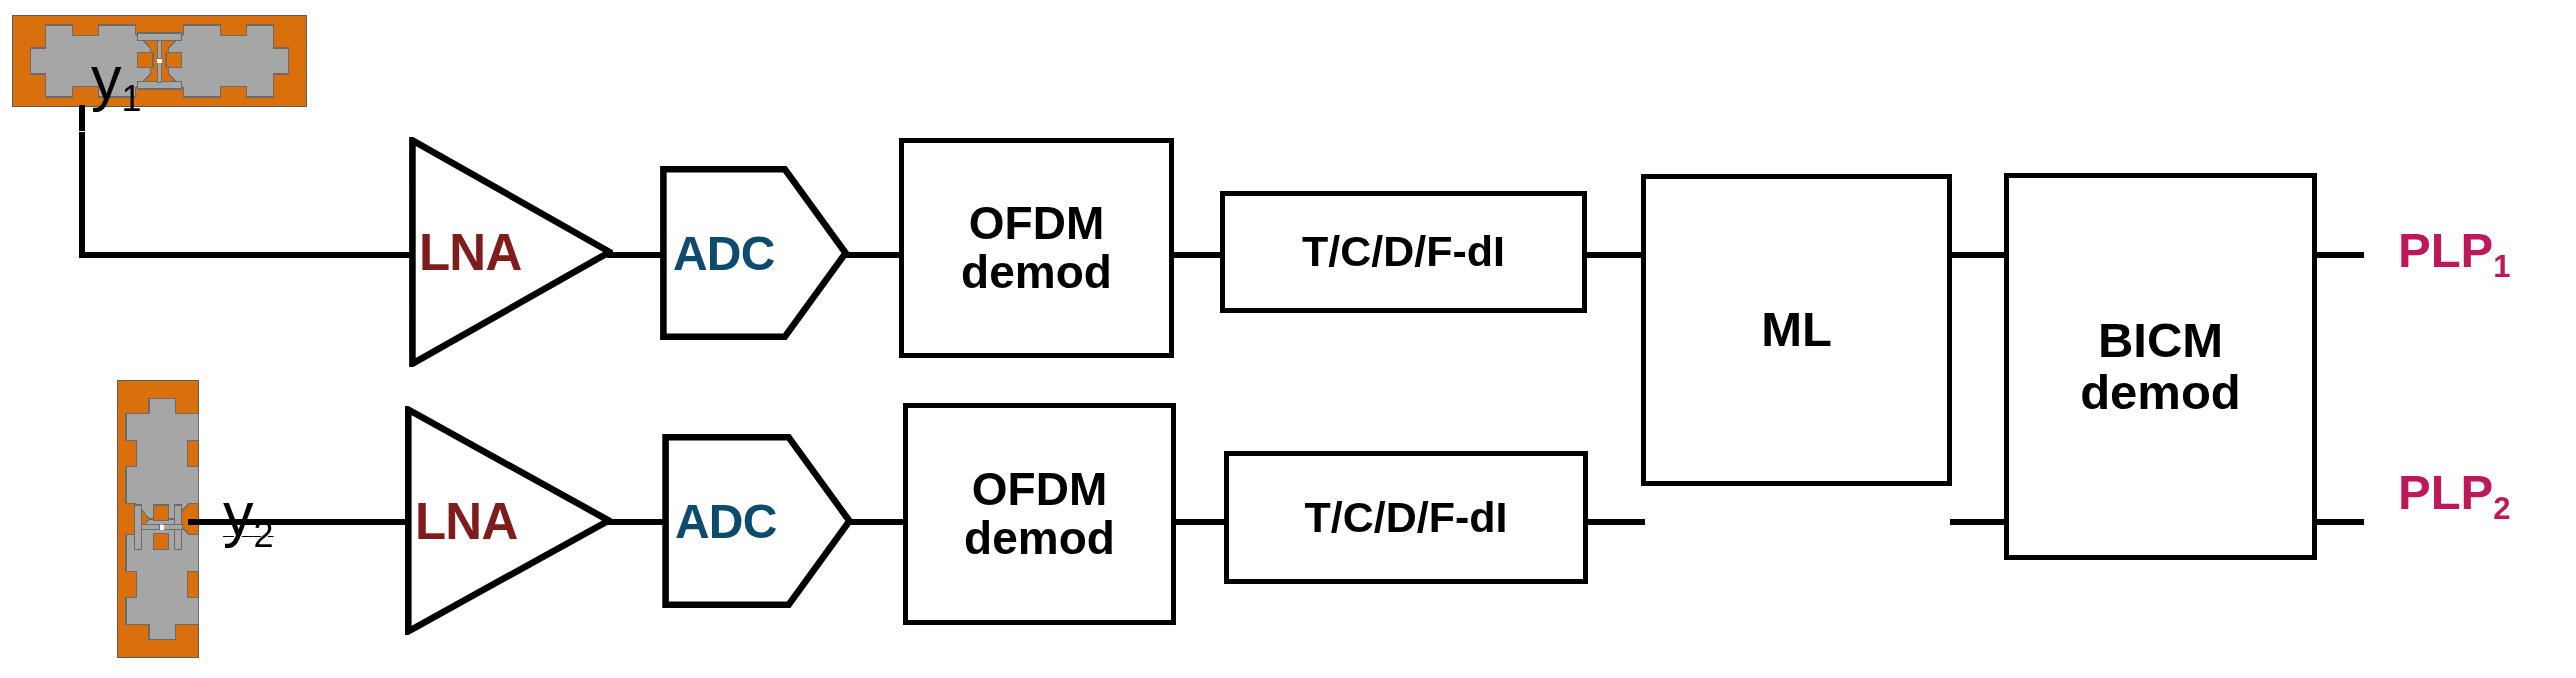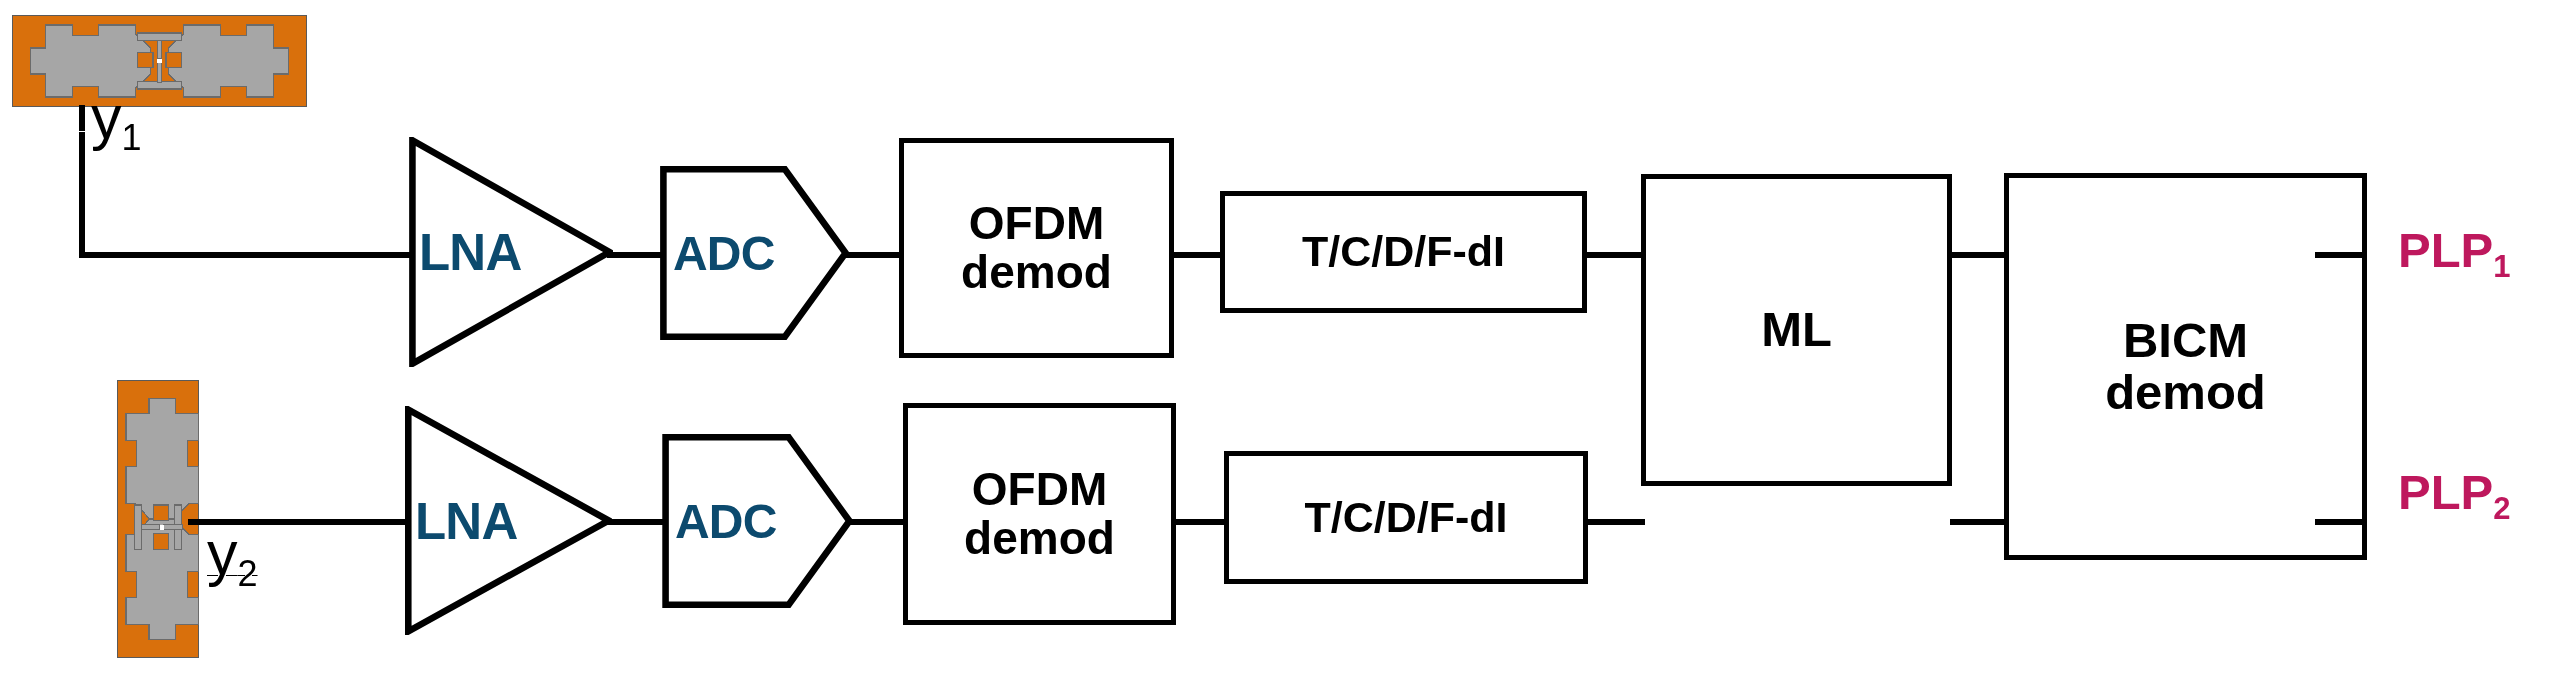--- a/index.html
+++ b/index.html
@@ -54,21 +54,21 @@
     position: absolute;
   }
   .lna svg { display: block; }
   .lna .lna-label {
     position: absolute;
     left: 10px;
     top: 50%;
     transform: translateY(-50%);
     font-weight: bold;
     font-size: 51px;
-    color: #0c4a6e;
+    color: #7f1d1d;
     letter-spacing: -0.8px;
   }
 
   
   .adc { position: absolute; }
   .adc svg { display: block; }
   .adc .adc-label {
     position: absolute;
     left: 13px;
     top: 50%;
@@ -79,21 +79,20 @@
     letter-spacing: -0.8px;
   }
 
   
   .sig-label {
     position: absolute;
     font-weight: normal;
     color: #000000;
     white-space: nowrap;
     line-height: 1;
-    margin-top: 39px;
   }
   .sig-label .base { font-size: 61px; }
   .sig-label .sub  { font-size: 36px; vertical-align: baseline; position: relative; top: 11.5px; }
 
   .plp-label {
     position: absolute;
     font-weight: bold;
     color: #be185d;
     white-space: nowrap;
     line-height: 1;
@@ -165,21 +164,21 @@
       <rect x="57" y="176" width="23" height="6" fill="#a6a6a6" stroke="#6b6b6b" stroke-width="1.2"></rect>
       <rect x="52" y="176" width="5" height="6" fill="#ffffff"></rect>
 
       <rect x="45" y="152" width="18" height="19" fill="#d9700c" stroke="#6b6b6b" stroke-width="1.4"></rect>
       <rect x="45" y="187" width="18" height="19" fill="#d9700c" stroke="#6b6b6b" stroke-width="1.4"></rect>
     </svg>
   </div>
 
   <div class="wire-h" style="left:188px; top:519px; width:224px;"></div>
 
-  <div class="sig-label" style="left:207px; top:484px;text-decoration:underline;">
+  <div class="sig-label" style="left:223px; top:484px;text-decoration:underline;">
     <span class="base">y</span><span class="sub">2</span>
   </div>
 
   <div class="lna" style="left:409px; top:137px; width:204px; height:230px;">
     <svg width="204" height="230" viewBox="0 0 248 280">
       <polygon points="4,4 244,140 4,276" fill="#ffffff" stroke="#000000" stroke-width="8" stroke-linejoin="miter"></polygon>
     </svg>
     <div class="lna-label">LNA</div>
   </div>
 
@@ -238,21 +237,21 @@
 
   <div class="wire-h" style="left:1585px; top:519px; width:60px;"></div>
 
   <div class="block" style="left:1641px; top:174px; width:311px; height:312px; font-size:49px;">
     <span class="ln">ML</span>
   </div>
 
   <div class="wire-h" style="left:1950px; top:252px; width:59px;"></div>
   <div class="wire-h" style="left:1950px; top:519px; width:59px;"></div>
 
-  <div class="block" style="left:2004px; top:173px; width:363px; height:387px; font-size:49px;">
+  <div class="block" style="left:2004px; top:173px; width:313px; height:387px; font-size:49px;">
     <span class="ln">BICM</span>
     <span class="ln">demod</span>
   </div>
 
   <div class="wire-h" style="left:2315px; top:252px; width:49px;"></div>
   <div class="wire-h" style="left:2315px; top:519px; width:49px;"></div>
 
   <div class="plp-label" style="left:2398px; top:226px;">
     <span class="base">PLP</span><span class="sub">1</span>
   </div>

